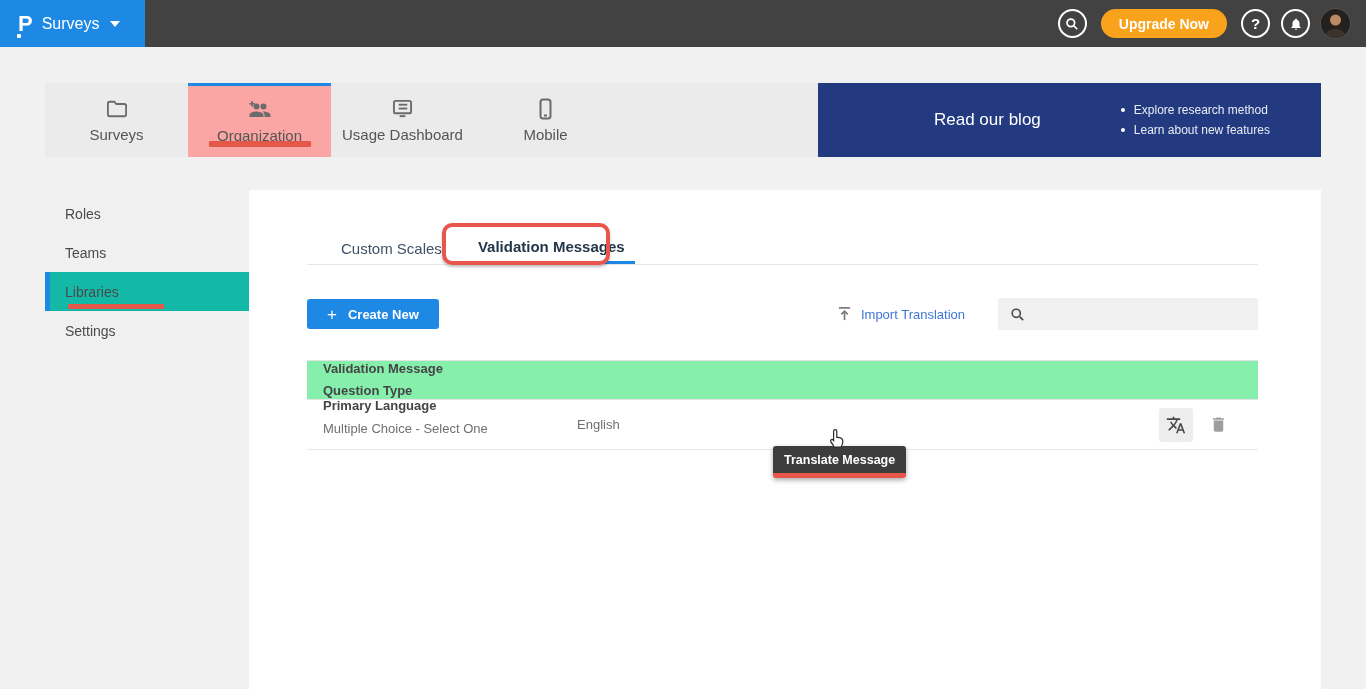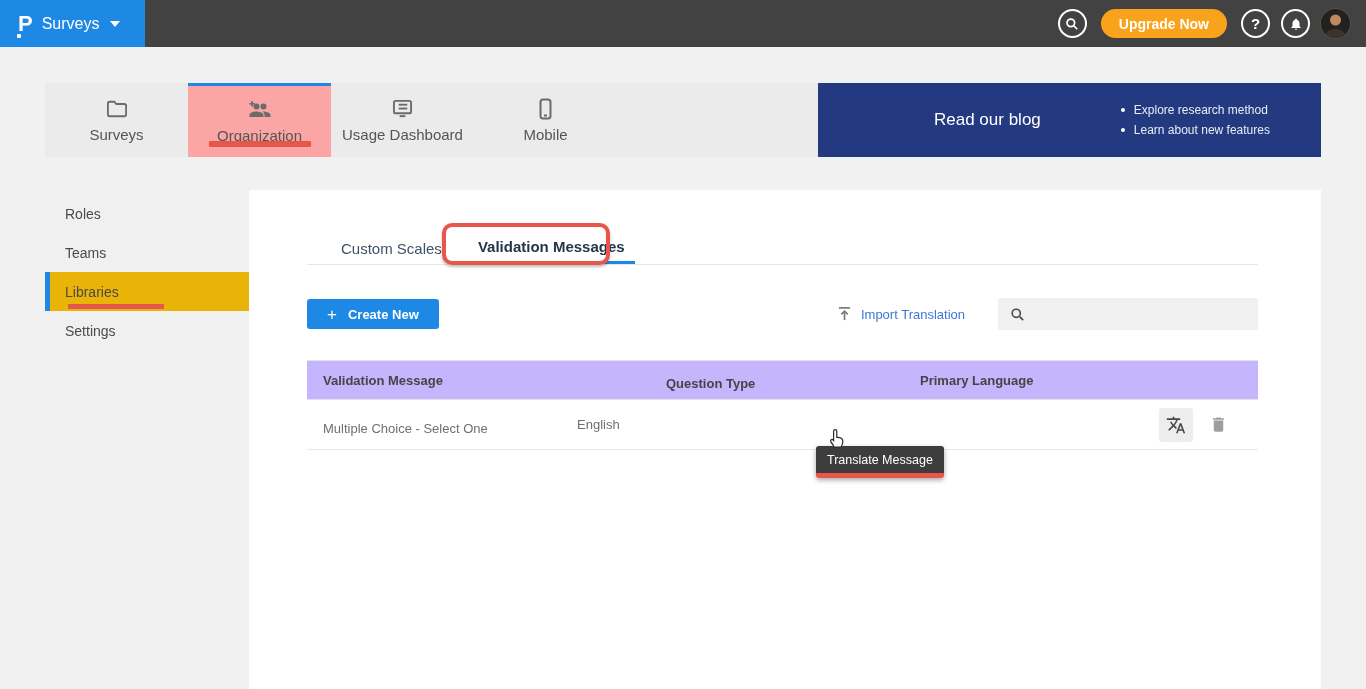--- a/index.html
+++ b/index.html
@@ -32,55 +32,55 @@
   .promo { position:absolute; right:0; top:0; width:503px; height:74px; background:#233a80; display:flex; align-items:center; }
   .promo-title { color:#fff; font-size:17px; margin-left:116px; white-space:nowrap; cursor:pointer; }
   .promo-list { margin-left:80px; list-style:none; }
   .promo-list li { color:#e8ecf5; font-size:12px; line-height:20px; display:flex; align-items:center; gap:9px; }
   .promo-list li::before { content:""; width:4px; height:4px; border-radius:50%; background:#fff; flex:none; }
 
   
   .contentcard { position:absolute; left:45px; top:190px; width:1276px; height:499px; background:#fff; display:flex; }
   .sidebar { width:204px; background:#f0f0f0; padding-top:4px; flex:none; }
   .side-item { height:39px; display:flex; align-items:center; padding-left:20px; font-size:14px; color:#4a4a4a; cursor:pointer; position:relative; }
-  .side-item.active { background:#eab308; border-left:5px solid #1e88e5; padding-left:15px; }
+  .side-item.active { background:#14b8a6; border-left:5px solid #1e88e5; padding-left:15px; }
   .side-item .anno-underline { left:18px; bottom:2px; width:96px; height:5px; }
 
   .main { flex:1; padding:0 63px 0 58px; position:relative; }
 
   .ctabs { margin-top:42px; height:33px; border-bottom:1px solid #e7e7e7; display:flex; position:relative; }
   .ctab { margin-left:24px; padding:0 10px; font-size:15px; color:#3f5266; display:flex; align-items:center; cursor:pointer; }
   .ctab.active { color:#23364a; font-weight:700; border-bottom:3px solid #1e88e5; margin-left:16px; }
   .anno-box { position:absolute; left:135px; top:-9px; width:168px; height:42px; border:4px solid #e8564b; border-radius:10px; box-shadow:0 2px 3px rgba(0,0,0,.25); pointer-events:none; }
 
   .toolbar { margin-top:33px; height:32px; display:flex; align-items:center; }
   .create-btn { height:30px; padding:0 20px; background:#1e88e5; border:none; border-radius:3px; color:#fff; display:flex; align-items:center; gap:11px; cursor:pointer; font-family:"Liberation Sans",sans-serif; }
   .create-btn .plus { font-size:17px; font-weight:400; line-height:1; }
   .create-btn .clabel { font-size:13px; font-weight:700; }
   .toolbar .spacer { flex:1; }
   .import-link { display:flex; align-items:center; gap:9px; color:#3f76d6; font-size:13px; cursor:pointer; margin-right:33px; }
   .import-link .up-icon { color:#7a7a7a; display:flex; }
   .searchbox { width:260px; height:32px; background:#f0f0f0; border-radius:2px; display:flex; align-items:center; padding-left:12px; }
   .searchbox input { border:none; background:transparent; outline:none; flex:1; height:100%; font-size:13px; color:#444; padding:0 8px; font-family:"Liberation Sans",sans-serif; }
 
   .vtable { margin-top:30px; }
-  .thead { height:40px; background:#c4b5fd; border-top:1px solid #e4e4e4; border-bottom:1px solid #e4e4e4; display:flex; align-items:center; }
+  .thead { height:40px; background:#86efac; border-top:1px solid #e4e4e4; border-bottom:1px solid #e4e4e4; display:flex; align-items:flex-start;flex-direction:column; }
   .th { font-size:13px; font-weight:700; color:#454545; padding-left:16px; }
   .col1 { width:343px; flex:none; }
   .col2 { width:254px; flex:none;margin-top:7px; }
   .col3 { width:240px; flex:none; }
   .col4 { flex:1; }
   .trow { height:50px; border-bottom:1px solid #e9e9e9; display:flex; align-items:center; }
   .td { font-size:13px; color:#6f6f6f; padding-left:16px; }
   .td.link { color:#2e5aa5; cursor:pointer; }
   .actions { display:flex; align-items:center; justify-content:flex-end; gap:16px; padding-right:30px; position:relative; height:50px; }
   .tr-btn { width:34px; height:34px; background:#ededed; border:none; border-radius:3px; display:flex; align-items:center; justify-content:center; color:#474747; cursor:pointer; }
   .del-btn { background:none; border:none; color:#9e9e9e; display:flex; align-items:center; cursor:pointer; }
 
-  .tooltip { position:absolute; left:-28px; top:46px; background:#3d3d3d; color:#fff; font-size:12.5px; font-weight:400; padding:7px 11px 6px; border-radius:3px; border-bottom:5px solid #e8564b; white-space:nowrap; box-shadow:0 2px 5px rgba(0,0,0,.35); z-index:5;margin-left:43px; }
+  .tooltip { position:absolute; left:-28px; top:46px; background:#3d3d3d; color:#fff; font-size:12.5px; font-weight:700; padding:7px 11px 6px; border-radius:3px; border-bottom:5px solid #e8564b; white-space:nowrap; box-shadow:0 2px 5px rgba(0,0,0,.35); z-index:5; }
   .cursor-hand { position:absolute; left:26px; top:28px; z-index:6; pointer-events:none; }
 </style>
 </head>
 <body>
 
 <header class="topbar">
   <div class="brand">
     <span class="brand-logo">P</span>
     <span class="brand-name">Surveys</span>
     <span class="caret"></span>

